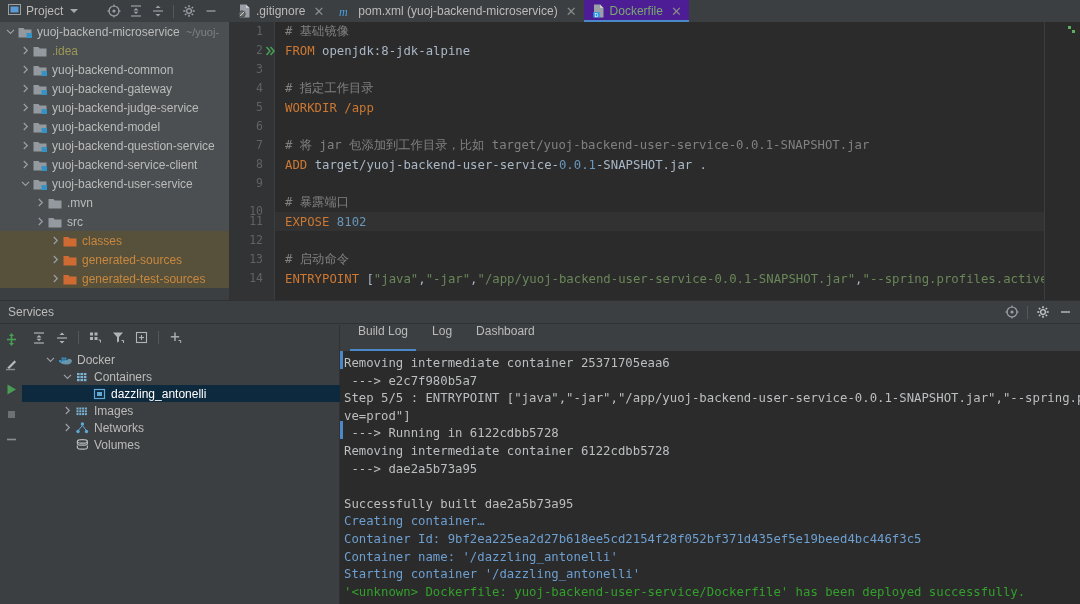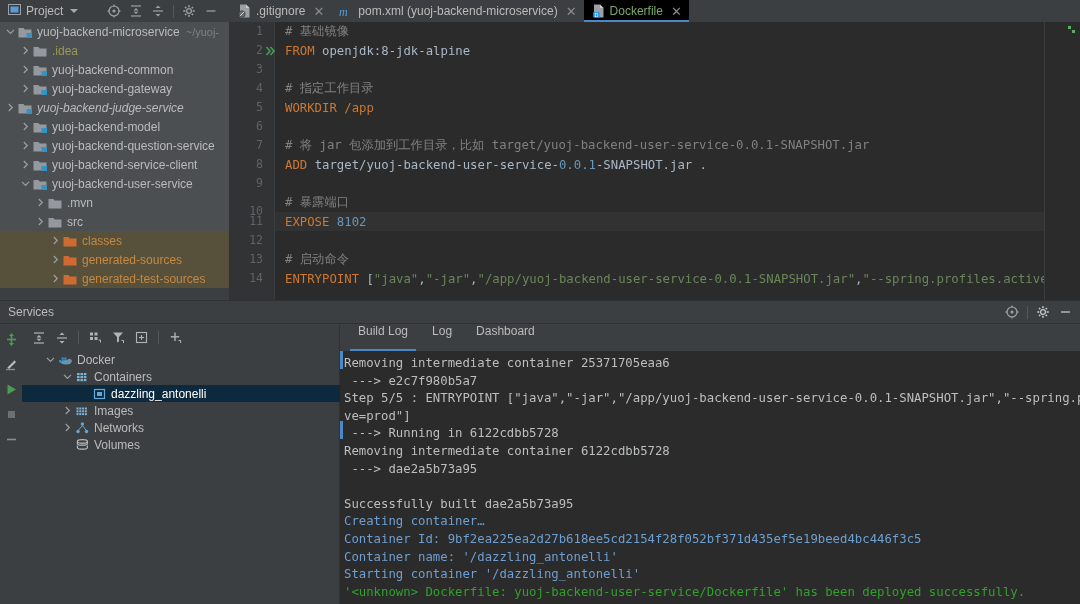--- a/index.html
+++ b/index.html
@@ -84,21 +84,21 @@
     gap: 5px;
     padding: 0 7px 0 8px;
     height: 22px;
     font-size: 12px;
     color: #bbbbbb;
     white-space: nowrap;
     background: #3c3f41;
     position: relative;
   }
   .tab.active {
-    background: #000000;
+    background: #4c1d95;
     color: #7ba86f;
   }
   .tab.active::after {
     content: "";
     position: absolute;
     left: 0; right: 0; bottom: 0;
     height: 2px;
     background: #4a88c7;
   }
   .tab-close {
@@ -509,21 +509,21 @@
             </svg>
           </span>
           <span class="tree-icon">
             <svg width="15" height="14" viewBox="0 0 15 14">
               <path d="M0.5 3 h5 l1.2 1.4 h6.8 v8 h-13 z" fill="#93999e"></path>
               <rect x="8.5" y="8" width="5.5" height="5" fill="#3592c4"></rect>
             </svg>
           </span>
           <span class="tree-label">yuoj-backend-gateway</span>
         </div>
-        <div class="tree-row sel-grey" style="padding-left: 4px; font-style: italic;">
+        <div class="tree-row sel-grey" style="padding-left: 19px;">
           <span class="arrow">
             <svg width="9" height="9" viewBox="0 0 9 9">
               <path d="M2.8 1 L6.3 4.5 L2.8 8" fill="none" stroke="#9aa0a6" stroke-width="1.2"></path>
             </svg>
           </span>
           <span class="tree-icon">
             <svg width="15" height="14" viewBox="0 0 15 14">
               <path d="M0.5 3 h5 l1.2 1.4 h6.8 v8 h-13 z" fill="#93999e"></path>
               <rect x="8.5" y="8" width="5.5" height="5" fill="#3592c4"></rect>
             </svg>

